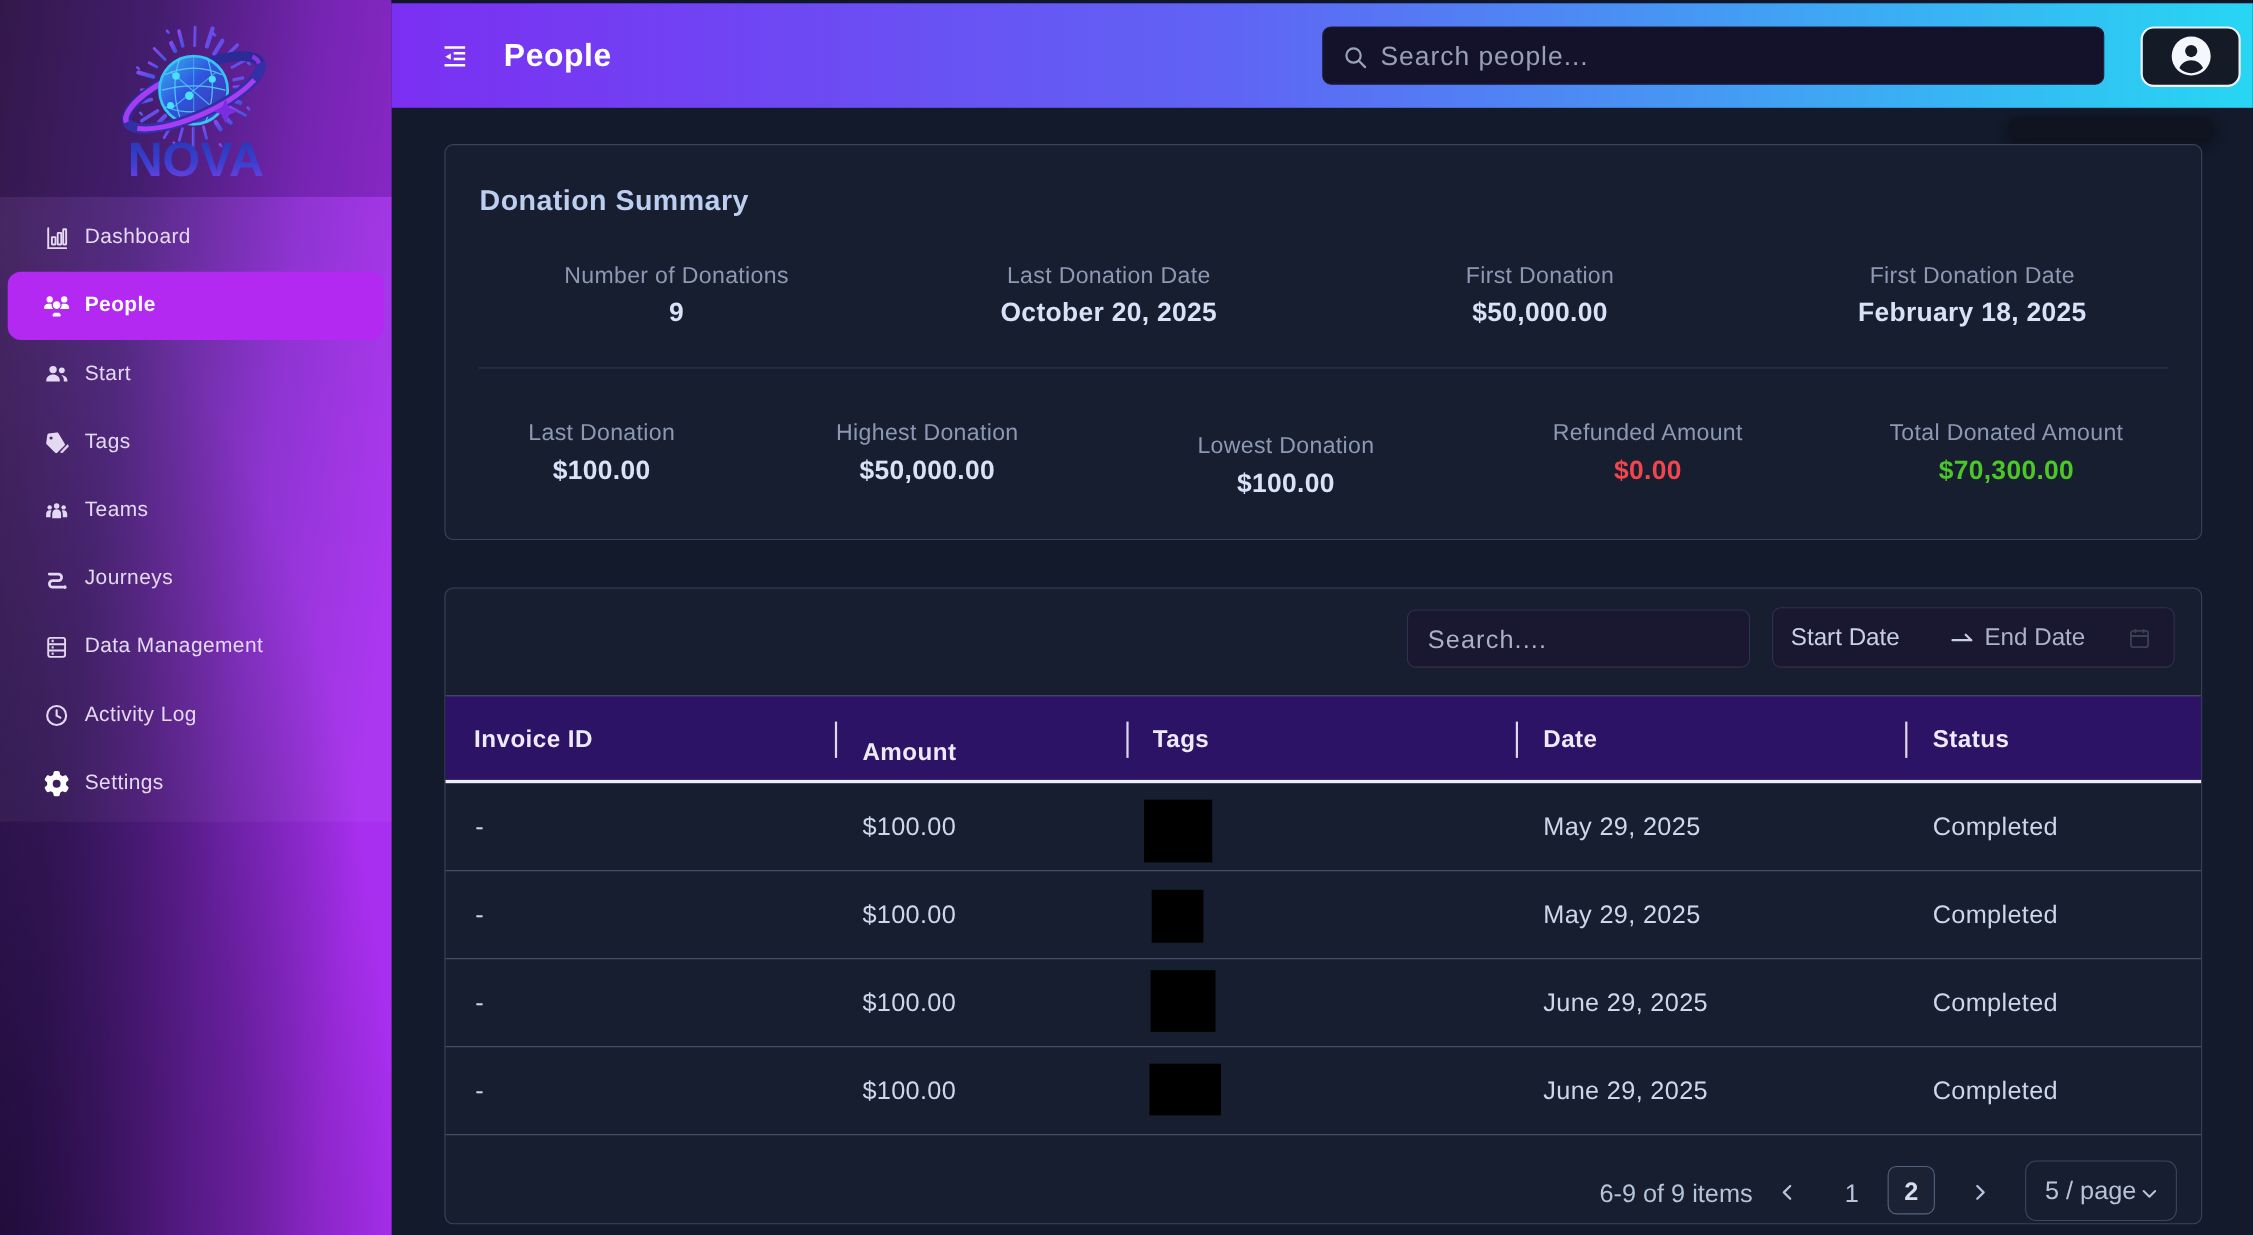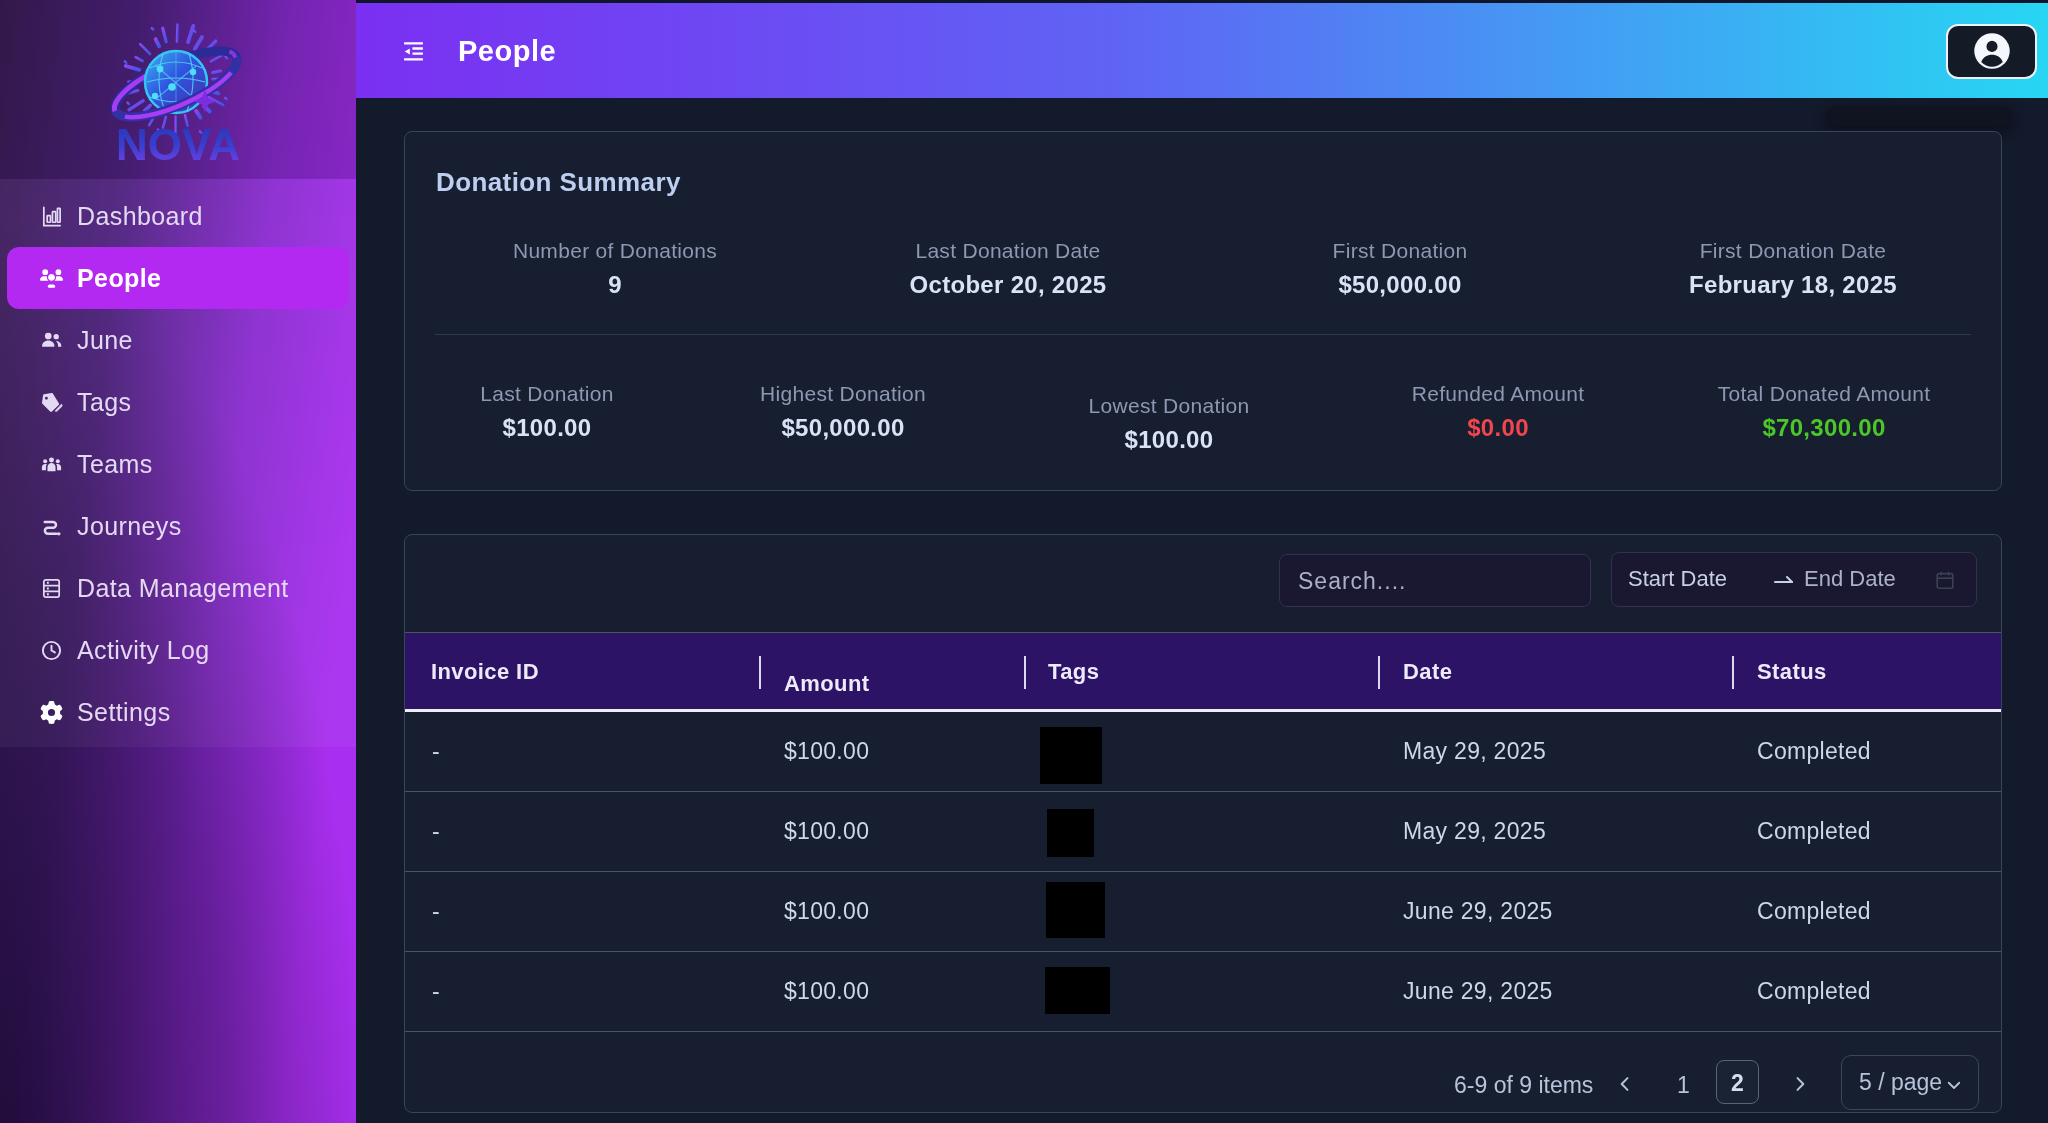--- a/index.html
+++ b/index.html
@@ -7,21 +7,21 @@
   font-family:"Liberation Sans", sans-serif; }
 .abs { position:absolute; }
 
 
 #sidebar { position:absolute; left:0; top:0; width:356px; height:1123px;
   background:
     radial-gradient(ellipse 150% 130% at 0% 110%, rgba(10,2,26,0.72) 0%, rgba(10,2,26,0.32) 45%, rgba(0,0,0,0) 70%),
     linear-gradient(97deg, #3a1c54 0%, #4f2280 30%, #8a2bd0 60%, #a92ff0 85%); }
 #logohead { position:absolute; left:0; top:0; width:356px; height:179px; background:rgba(10,4,26,0.16); }
 #navwrap { position:absolute; left:0; top:179px; width:356px; height:568px; background:rgba(255,255,255,0.045); padding-top:6px; }
-.nav-item { position:relative; height:62px; display:flex; align-items:center; color:#e4d9f2; font-size:25px; letter-spacing:0.4px; }
+.nav-item { position:relative; height:62px; display:flex; align-items:center; color:#e4d9f2; font-size:19px; letter-spacing:0.4px; }
 .nav-item svg { position:absolute; left:40px; width:23px; height:23px; }
 .nav-item .lbl { position:absolute; left:77px; }
 .nav-item.active { background:#b329f2; border-radius:12px; margin:0 7px; color:#ffffff; font-weight:bold; }
 .nav-item.active svg { left:33px; }
 .nav-item.active .lbl { left:70px; }
 
 
 #topstrip { position:absolute; left:356px; top:0; width:1692px; height:3px; background:#10162a; }
 #header { position:absolute; left:356px; top:3px; width:1692px; height:95px;
   background:linear-gradient(90deg, #7b2ff2 0%, #5f64f4 45%, #27d6f3 100%); }
@@ -166,21 +166,21 @@
         </svg>
         <span class="lbl">People</span>
       </div>
     <div class="nav-item">
         <svg viewBox="0 0 24 24" fill="#e4d9f2">
           <circle cx="8.6" cy="7.3" r="3.5"></circle>
           <path d="M8.6 12c-3.6 0-6.4 2.4-6.4 5.4v1.1h12.8v-1.1c0-3-2.8-5.4-6.4-5.4z"></path>
           <circle cx="16.9" cy="8" r="2.8"></circle>
           <path d="M16.4 12.6c1.5 1 2.4 2.5 2.4 4.3v1.6h3.4v-1c0-2.7-2.5-4.9-5.8-4.9z"></path>
         </svg>
-        <span class="lbl">June</span>
+        <span class="lbl">Start</span>
       </div>
     <div class="nav-item">
         <svg viewBox="0 0 24 24" fill="#e4d9f2">
           <path d="M12.1 2.2L4.3 3.3c-.6 .1-1 .5-1.1 1.1L2.1 12.2c-.1 .4 .1 .9 .4 1.2l8.1 8.1c.5 .5 1.4 .5 1.9 0l7-7c.5-.5 .5-1.4 0-1.9L13.4 2.5c-.3-.3-.8-.4-1.3-.3zM6.7 6a1.5 1.5 0 1 1 0 3a1.5 1.5 0 1 1 0-3z"></path>
           <path d="M15.3 20.8l.6 .6c.5 .5 1.4 .5 1.9 0l5.3-5.3c.5-.5 .5-1.4 0-1.9l-.8-.8-1.4 1.4-5.6 6z" opacity="0.95"></path>
         </svg>
         <span class="lbl">Tags</span>
       </div>
     <div class="nav-item">
         <svg viewBox="0 0 24 24" fill="#e4d9f2">
@@ -226,20 +226,27 @@
       </div>
   </div>
 </div>
 
 <div id="topstrip"></div>
 <div id="header">
   <svg class="abs" style="left:45px;top:36px;width:25px;height:25px;" viewBox="0 0 24 24" fill="#ffffff">
       <path d="M3 3h18v2.2H3zM11 8h10v2.2H11zM11 13h10v2.2H11zM3 18.5h18v2.2H3zM8.5 9.2v5.6L3.6 12z"></path>
     </svg>
   <div id="hdr-title">People</div>
+  <div id="hdr-search">
+    <svg class="abs" style="left:17px;top:15px;width:24px;height:24px;" viewBox="0 0 24 24" fill="none" stroke="#9aa2ba" stroke-width="2">
+        <circle cx="10.5" cy="10.5" r="6.5"></circle>
+        <line x1="15.5" y1="15.5" x2="21" y2="21" stroke-linecap="round"></line>
+      </svg>
+    <span class="ph">Search people...</span>
+  </div>
   <div id="hdr-avatar">
     <svg class="abs" style="left:25px;top:6px;width:38px;height:38px;" viewBox="0 0 24 24">
         <circle cx="12" cy="12" r="11.2" fill="#f4f7fc"></circle>
         <circle cx="12" cy="9.1" r="3.5" fill="#161b28"></circle>
         <path d="M5.2 18.9c1.2-2.9 3.8-4.5 6.8-4.5s5.6 1.6 6.8 4.5c-1.8 1.9-4.2 3-6.8 3s-5-1.1-6.8-3z" fill="#161b28"></path>
       </svg>
   </div>
 </div>
 <div id="hdr-menu-hint"></div>
 

